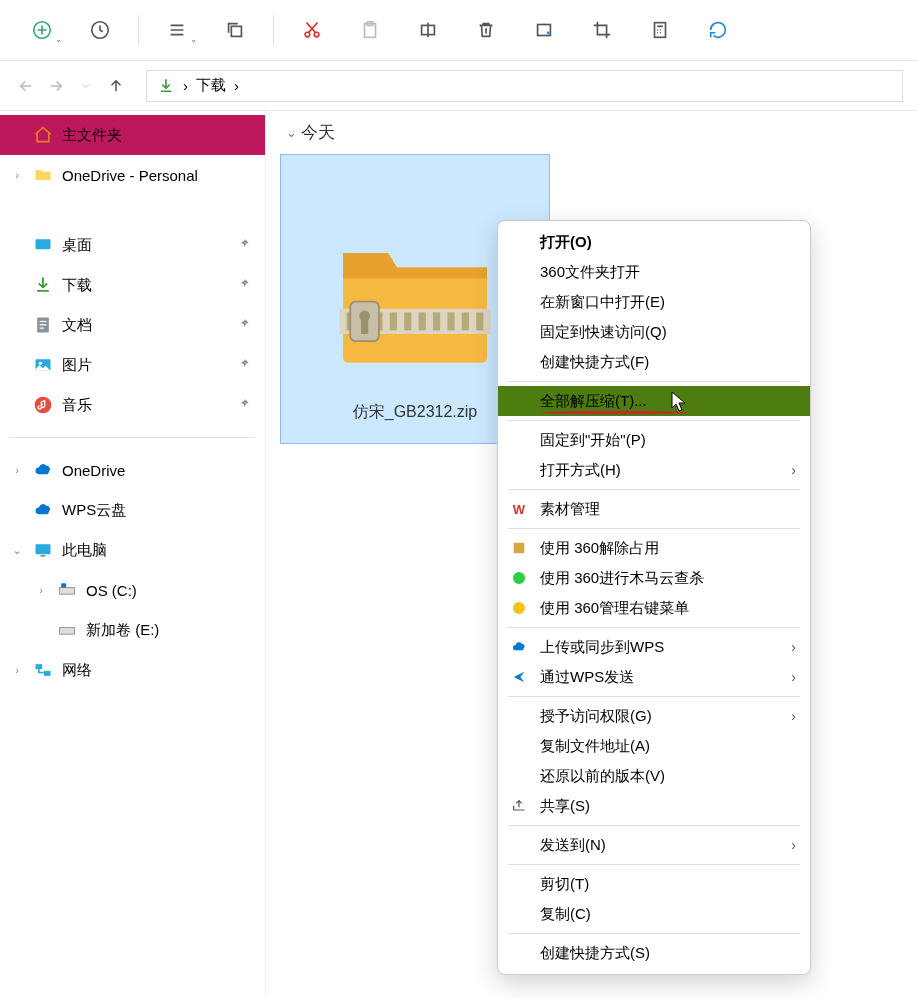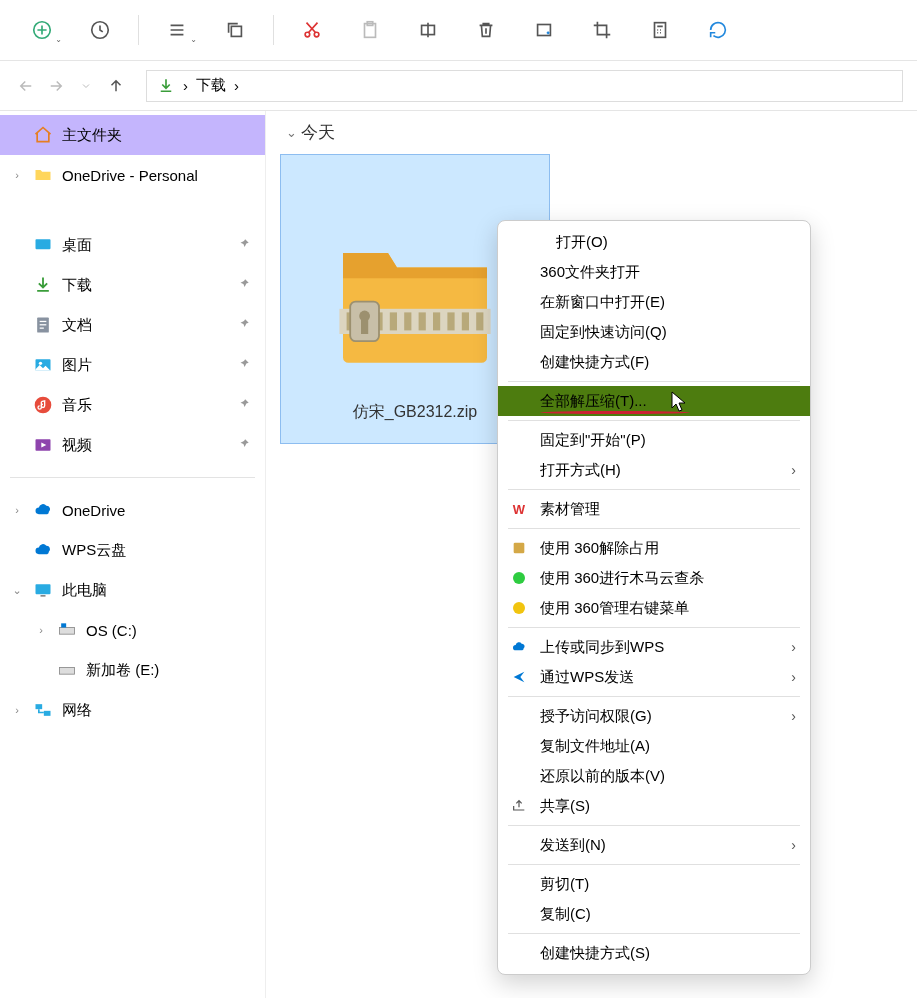--- a/index.html
+++ b/index.html
@@ -16,38 +16,38 @@
   .navbar { height: 50px; display: flex; align-items: center; padding: 0 14px; border-bottom: 1px solid #e5e5e5; gap: 6px; }
   .nav-btn { width: 24px; height: 24px; display: flex; align-items: center; justify-content: center; color: #bbb; }
   .nav-btn.active { color: #555; }
   .addr { flex: 1; height: 32px; border: 1px solid #ddd; margin-left: 12px; display: flex; align-items: center; padding: 0 10px; gap: 8px; font-size: 15px; }
   .addr svg { width: 18px; height: 18px; }
 
   
   .body { display: flex; height: calc(998px - 61px - 50px); }
   .sidebar { width: 266px; border-right: 1px solid #eee; padding: 4px 0; overflow-y: auto; }
   .srow { height: 40px; display: flex; align-items: center; padding-left: 10px; gap: 8px; font-size: 15px; position: relative; cursor: pointer; }
-  .srow.selected { background: #c4b5fd; }
+  .srow.selected { background: #be185d; }
   .srow .exp { width: 14px; display: flex; justify-content: center; color: #888; font-size: 11px; }
   .srow .icon { width: 22px; display: flex; justify-content: center; }
   .srow .pin { position: absolute; right: 14px; color: #999; }
   .sdiv { height: 1px; background: #e3e3e3; margin: 12px 10px; }
   .indent1 { padding-left: 34px; }
 
   .content { flex: 1; padding: 10px 14px; position: relative; }
   .group-hdr { display: flex; align-items: center; gap: 4px; font-size: 17px; color: #333; margin-bottom: 10px; padding-left: 6px; }
   .file { width: 270px; height: 290px; background: #cce8ff; border: 1px solid #8dbdf0; display: flex; flex-direction: column; align-items: center; justify-content: flex-end; padding: 20px; cursor: pointer; text-align: center; }
   .file .zipicon { width: 180px; height: 180px; margin-bottom: 14px; }
   .file .fname { font-size: 16px; color: #333; }
 
   
   .ctx { position: absolute; left: 497px; top: 220px; width: 314px; background: #fff; border: 1px solid #ccc; border-radius: 8px; box-shadow: 0 8px 24px rgba(0,0,0,.18); padding: 6px 0; font-size: 15px; z-index: 100; }
   .mi { height: 30px; display: flex; align-items: center; padding-left: 42px; position: relative; cursor: pointer; }
   .mi.hovered { background: #4d7c0f; }
-  .mi.bold { font-weight: 400; margin-left: 16px; }
+  .mi.bold { font-weight: 700; }
   .mi .micon { position: absolute; left: 12px; width: 18px; height: 18px; display: flex; align-items: center; justify-content: center; }
   .mi .sub { position: absolute; right: 14px; color: #555; font-size: 14px; }
   .msep { height: 1px; background: #e0e0e0; margin: 4px 10px; }
   .underline { position: absolute; left: 42px; bottom: 2px; width: 150px; height: 3px; border-bottom: 3px solid #c23; border-radius: 50%; }
 
   .cursor { position: absolute; left: 670px; top: 390px; z-index: 200; pointer-events: none; }
 </style>
 </head>
 <body>
 
@@ -236,33 +236,20 @@
     <div class="srow">
       <span class="exp"></span>
       <span class="icon">
           <svg width="20" height="20" viewBox="0 0 24 24" fill="#e74c3c">
             <circle cx="12" cy="12" r="10"></circle>
             <path d="M10 8v7a2 2 0 1 1-2-2" fill="none" stroke="#fff" stroke-width="1.6"></path>
             <path d="M10 8l4-1v6a2 2 0 1 1-2-2" fill="none" stroke="#fff" stroke-width="1.6"></path>
           </svg>
         </span>
       <span>音乐</span>
-      <span class="pin"><svg width="14" height="14" viewBox="0 0 24 24" fill="currentColor">
-            <path d="M14 4l6 6-4 1-3 6-2-5-5-2 6-3z"></path>
-          </svg></span>
-    </div>
-    <div class="srow">
-      <span class="exp"></span>
-      <span class="icon">
-          <svg width="20" height="20" viewBox="0 0 24 24" fill="#8e44ad">
-            <rect x="3" y="5" width="18" height="14" rx="1"></rect>
-            <path d="M10 9l6 3-6 3z" fill="#fff"></path>
-          </svg>
-        </span>
-      <span>视频</span>
       <span class="pin"><svg width="14" height="14" viewBox="0 0 24 24" fill="currentColor">
             <path d="M14 4l6 6-4 1-3 6-2-5-5-2 6-3z"></path>
           </svg></span>
     </div>
     <div class="sdiv"></div>
     <div class="srow">
       <span class="exp">›</span>
       <span class="icon">
           <svg width="20" height="20" viewBox="0 0 24 24" fill="#0078d4">
             <path d="M7 17a4 4 0 0 1 0-8 5 5 0 0 1 9-2 4 4 0 0 1 3 7 3 3 0 0 1-2 3H7z"></path>

